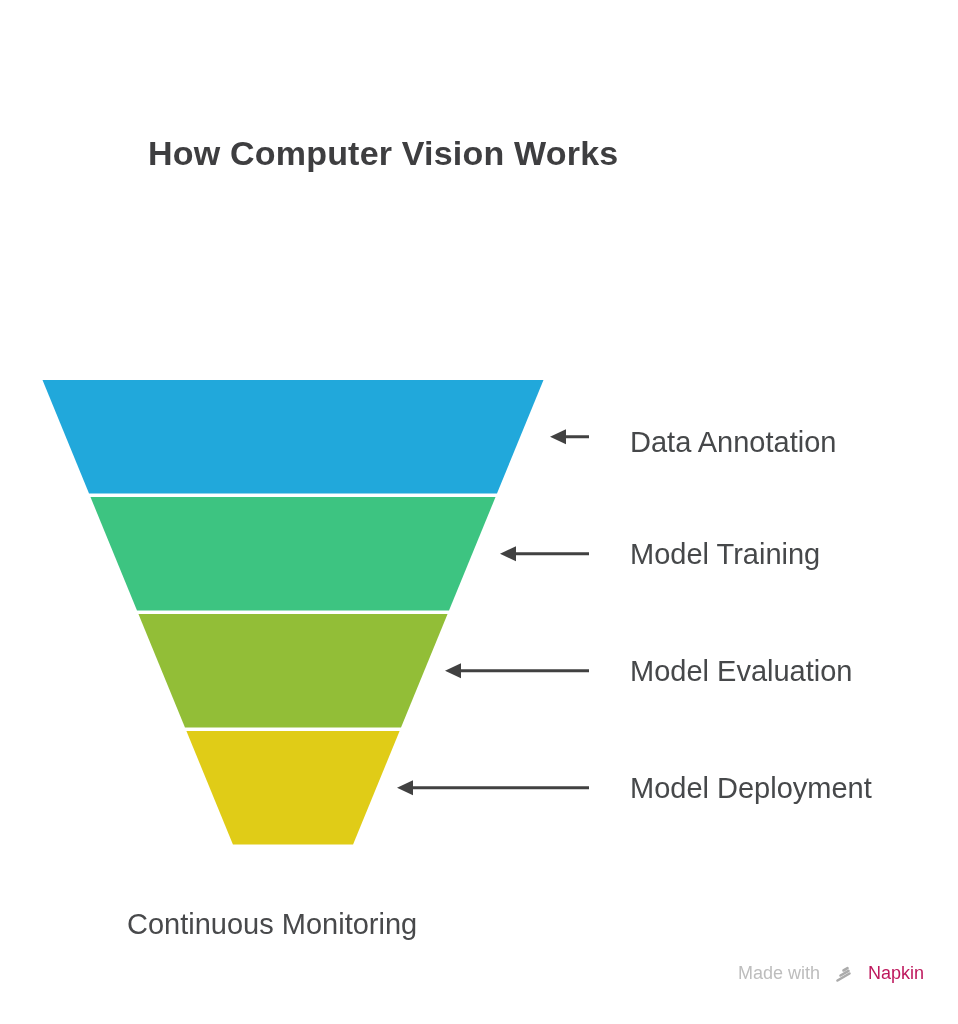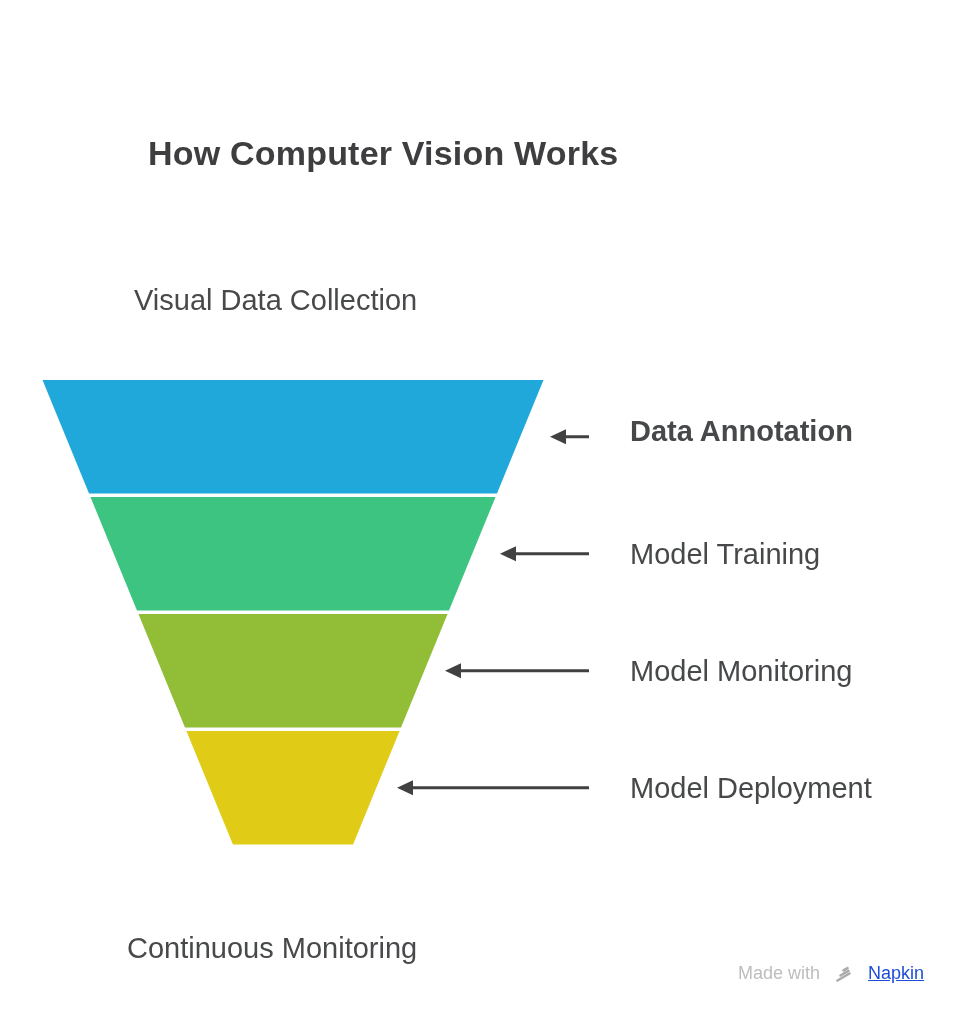--- a/index.html
+++ b/index.html
@@ -26,21 +26,21 @@
     color: #3e3e40;
   }
   .flow-label {
     position: absolute;
     font-size: 29px;
     font-weight: 400;
     color: #48494b;
     white-space: nowrap;
   }
   #top-label { left: 134px; top: 284px; }
-  #bottom-label { left: 127px; top: 908px; margin-top: 24px; }
+  #bottom-label { left: 127px; top: 908px; }
   #funnel-svg {
     position: absolute;
     left: 0;
     top: 0;
   }
   .stage-label {
     position: absolute;
     left: 630px;
     font-size: 29px;
     font-weight: 400;
@@ -53,53 +53,51 @@
     left: 738px;
     top: 963px;
     display: flex;
     align-items: center;
     gap: 14px;
     font-size: 18px;
     color: #bdbdbd;
     white-space: nowrap;
   }
   #watermark .napkin-brand {
-    color: #1d4ed8;
-    text-decoration: underline;
+    color: #be185d;
   }
   #watermark svg { display: block; }
 </style>
 </head>
 <body>
 
 <div id="canvas">
 
   <h1 class="diagram-title">How Computer Vision Works</h1>
 
-  <div class="flow-label" id="top-label">Visual Data Collection</div>
 
   <svg id="funnel-svg" width="958" height="1024" viewBox="0 0 958 1024">
       <polygon points="42.5,380 543.5,380 496.96500000000003,493.5 89.035,493.5" fill="#21a8db"></polygon>
       <line x1="563" y1="436.75" x2="589" y2="436.75" stroke="#414141" stroke-width="3"></line>
       <polygon points="550,436.75 566,429.25 566,444.25" fill="#414141"></polygon>
       <polygon points="90.47,497 495.53,497 448.995,610.5 137.005,610.5" fill="#3dc481"></polygon>
       <line x1="513" y1="553.75" x2="589" y2="553.75" stroke="#414141" stroke-width="3"></line>
       <polygon points="500,553.75 516,546.25 516,561.25" fill="#414141"></polygon>
       <polygon points="138.44,614 447.56,614 401.025,727.5 184.975,727.5" fill="#92be37"></polygon>
       <line x1="458" y1="670.75" x2="589" y2="670.75" stroke="#414141" stroke-width="3"></line>
       <polygon points="445,670.75 461,663.25 461,678.25" fill="#414141"></polygon>
       <polygon points="186.41,731 399.59000000000003,731 353.055,844.5 232.945,844.5" fill="#e0cc17"></polygon>
       <line x1="410" y1="787.75" x2="589" y2="787.75" stroke="#414141" stroke-width="3"></line>
       <polygon points="397,787.75 413,780.25 413,795.25" fill="#414141"></polygon>
     </svg>
 
   <div id="stage-labels">
-      <div class="stage-label" style="top: 414px; font-weight: bold;">Data Annotation</div>
+      <div class="stage-label" style="top: 425px;">Data Annotation</div>
       <div class="stage-label" style="top: 536.75px; text-align: right;">Model Training</div>
-      <div class="stage-label" style="top: 653.75px;">Model Monitoring</div>
+      <div class="stage-label" style="top: 653.75px;">Model Evaluation</div>
       <div class="stage-label" style="top: 770.75px; text-align: right;">Model Deployment</div>
     </div>
 
   <div class="flow-label" id="bottom-label">Continuous Monitoring</div>
 
   <div id="watermark">
     <span>Made with</span>
     <span>
       <svg width="20" height="20" viewBox="0 0 20 20">
         <g stroke="#ababab" stroke-width="2.6" stroke-linecap="round">

